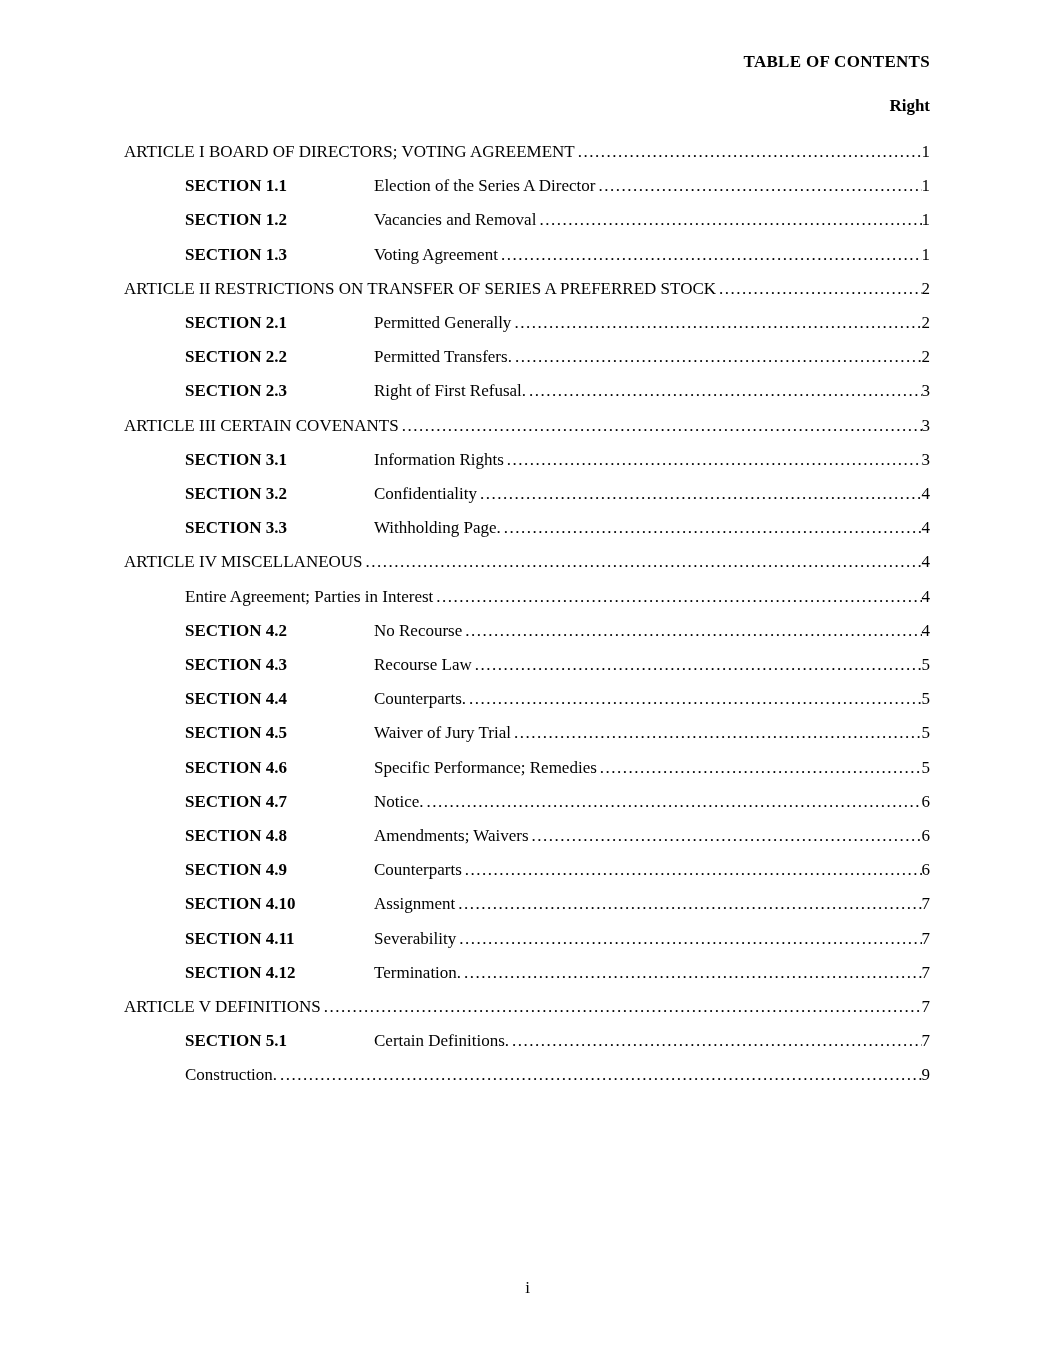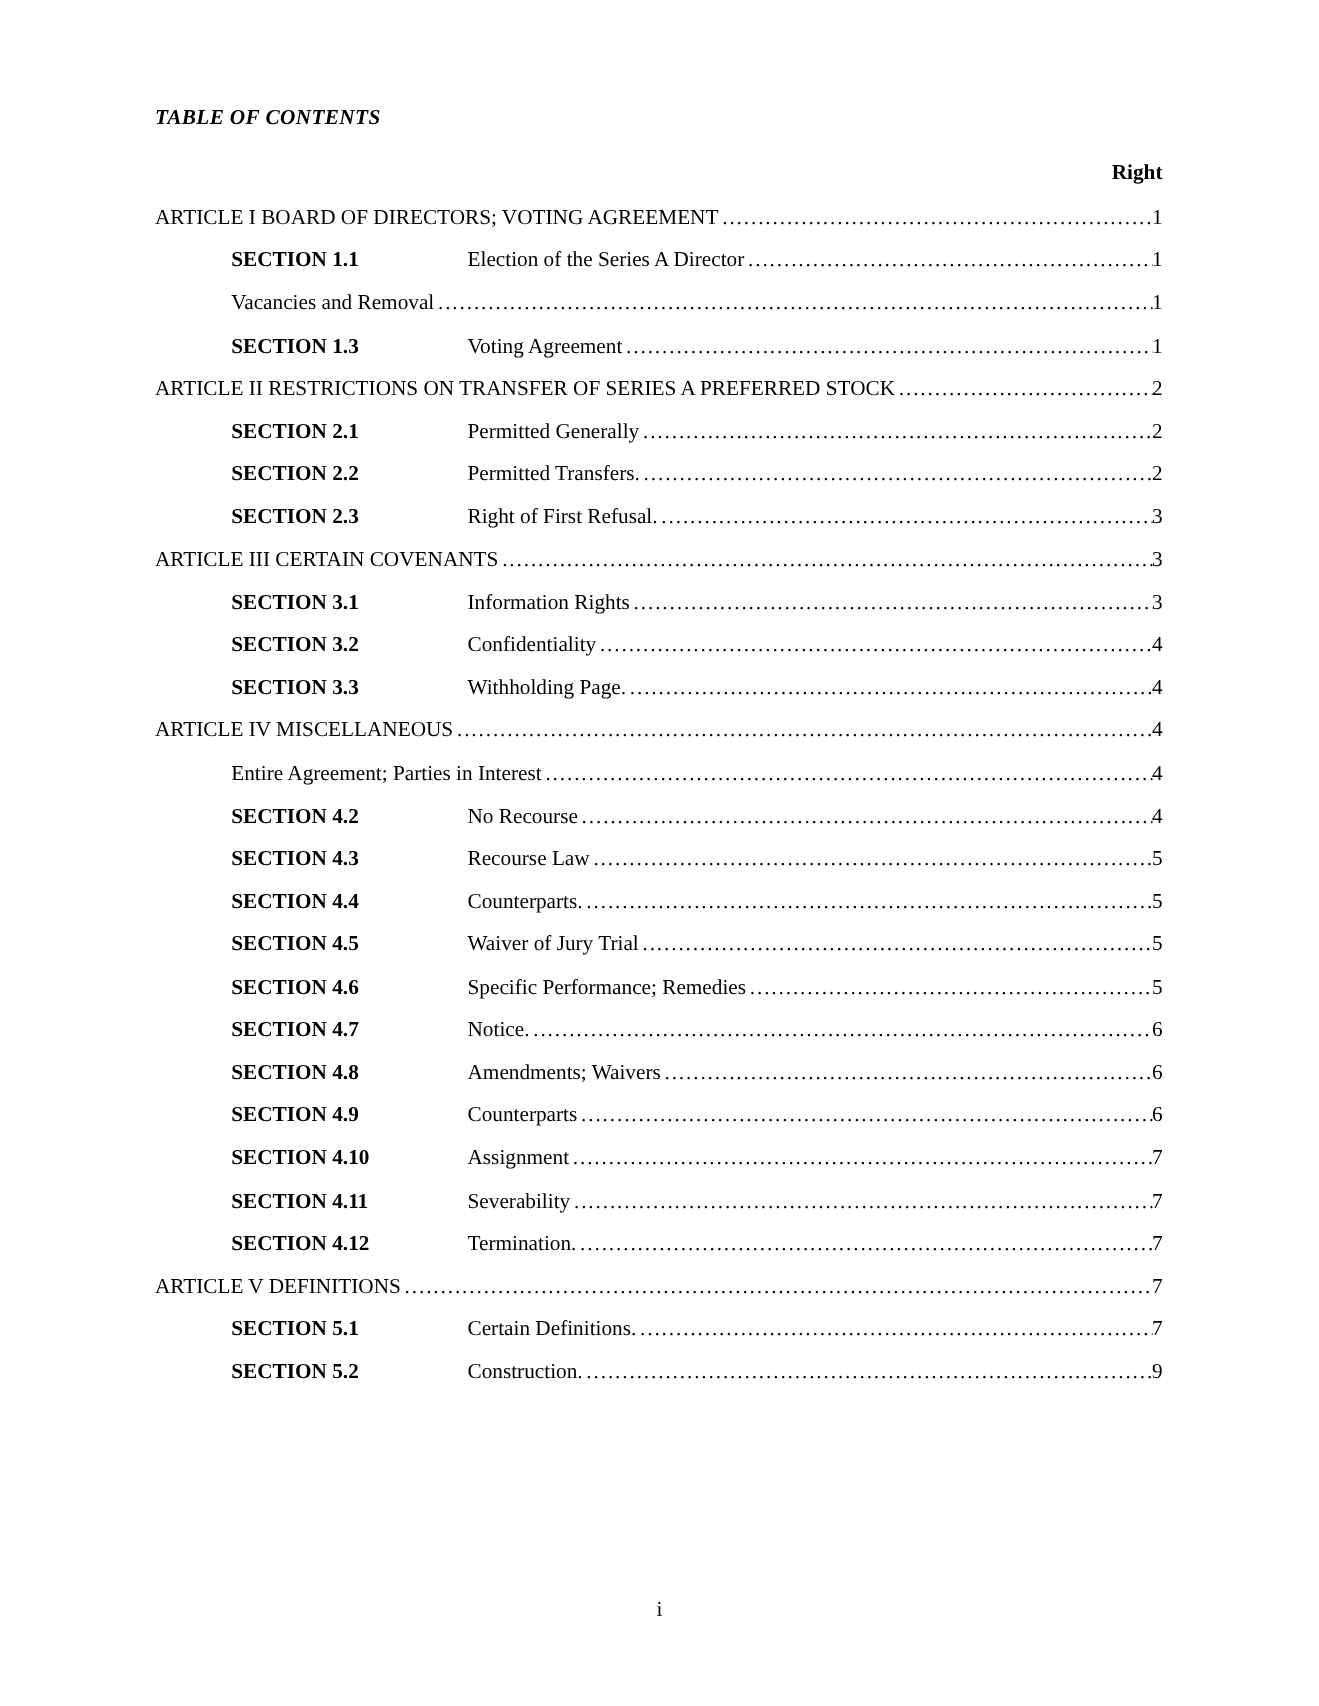--- a/index.html
+++ b/index.html
@@ -17,33 +17,32 @@
     color: #000000;
     overflow: hidden;
   }
   .content {
     position: absolute;
     left: 124px;
     right: 125px;
     top: 0;
   }
   .doc-title {
-    margin-top: 84px;
-    text-align: left;
+    margin-top: 52px;
+    text-align: right;
     font-weight: bold;
     letter-spacing: 0.3px;
-    font-style: italic;
   }
   .page-col-header {
     margin-top: 24px;
     text-align: right;
     font-weight: bold;
   }
   .toc {
-    margin-top: 9px;
+    margin-top: 19px;
   }
   .toc-row {
     display: flex;
     align-items: baseline;
     line-height: 34.2px;
     white-space: nowrap;
   }
   .toc-row.section {
     padding-left: 61px;
   }
@@ -90,20 +89,21 @@
           <span class="leader"></span>
           <span class="pagenum">1</span>
         </div>
         <div class="toc-row section">
           <span class="sec-label">SECTION 1.1</span>
           <span class="sec-title">Election of the Series A Director</span>
           <span class="leader"></span>
           <span class="pagenum">1</span>
         </div>
         <div class="toc-row section">
+          <span class="sec-label">SECTION 1.2</span>
           <span class="sec-title">Vacancies and Removal</span>
           <span class="leader"></span>
           <span class="pagenum">1</span>
         </div>
         <div class="toc-row section">
           <span class="sec-label">SECTION 1.3</span>
           <span class="sec-title">Voting Agreement</span>
           <span class="leader"></span>
           <span class="pagenum">1</span>
         </div>
@@ -234,21 +234,20 @@
           <span class="leader"></span>
           <span class="pagenum">7</span>
         </div>
         <div class="toc-row section">
           <span class="sec-label">SECTION 5.1</span>
           <span class="sec-title">Certain Definitions.</span>
           <span class="leader"></span>
           <span class="pagenum">7</span>
         </div>
         <div class="toc-row section">
-          <span class="sec-label">SECTION 5.2</span>
           <span class="sec-title">Construction.</span>
           <span class="leader"></span>
           <span class="pagenum">9</span>
         </div>
       </div>
   </div>
   <div class="footer">i</div>
 </div>
 
 </body></html>

